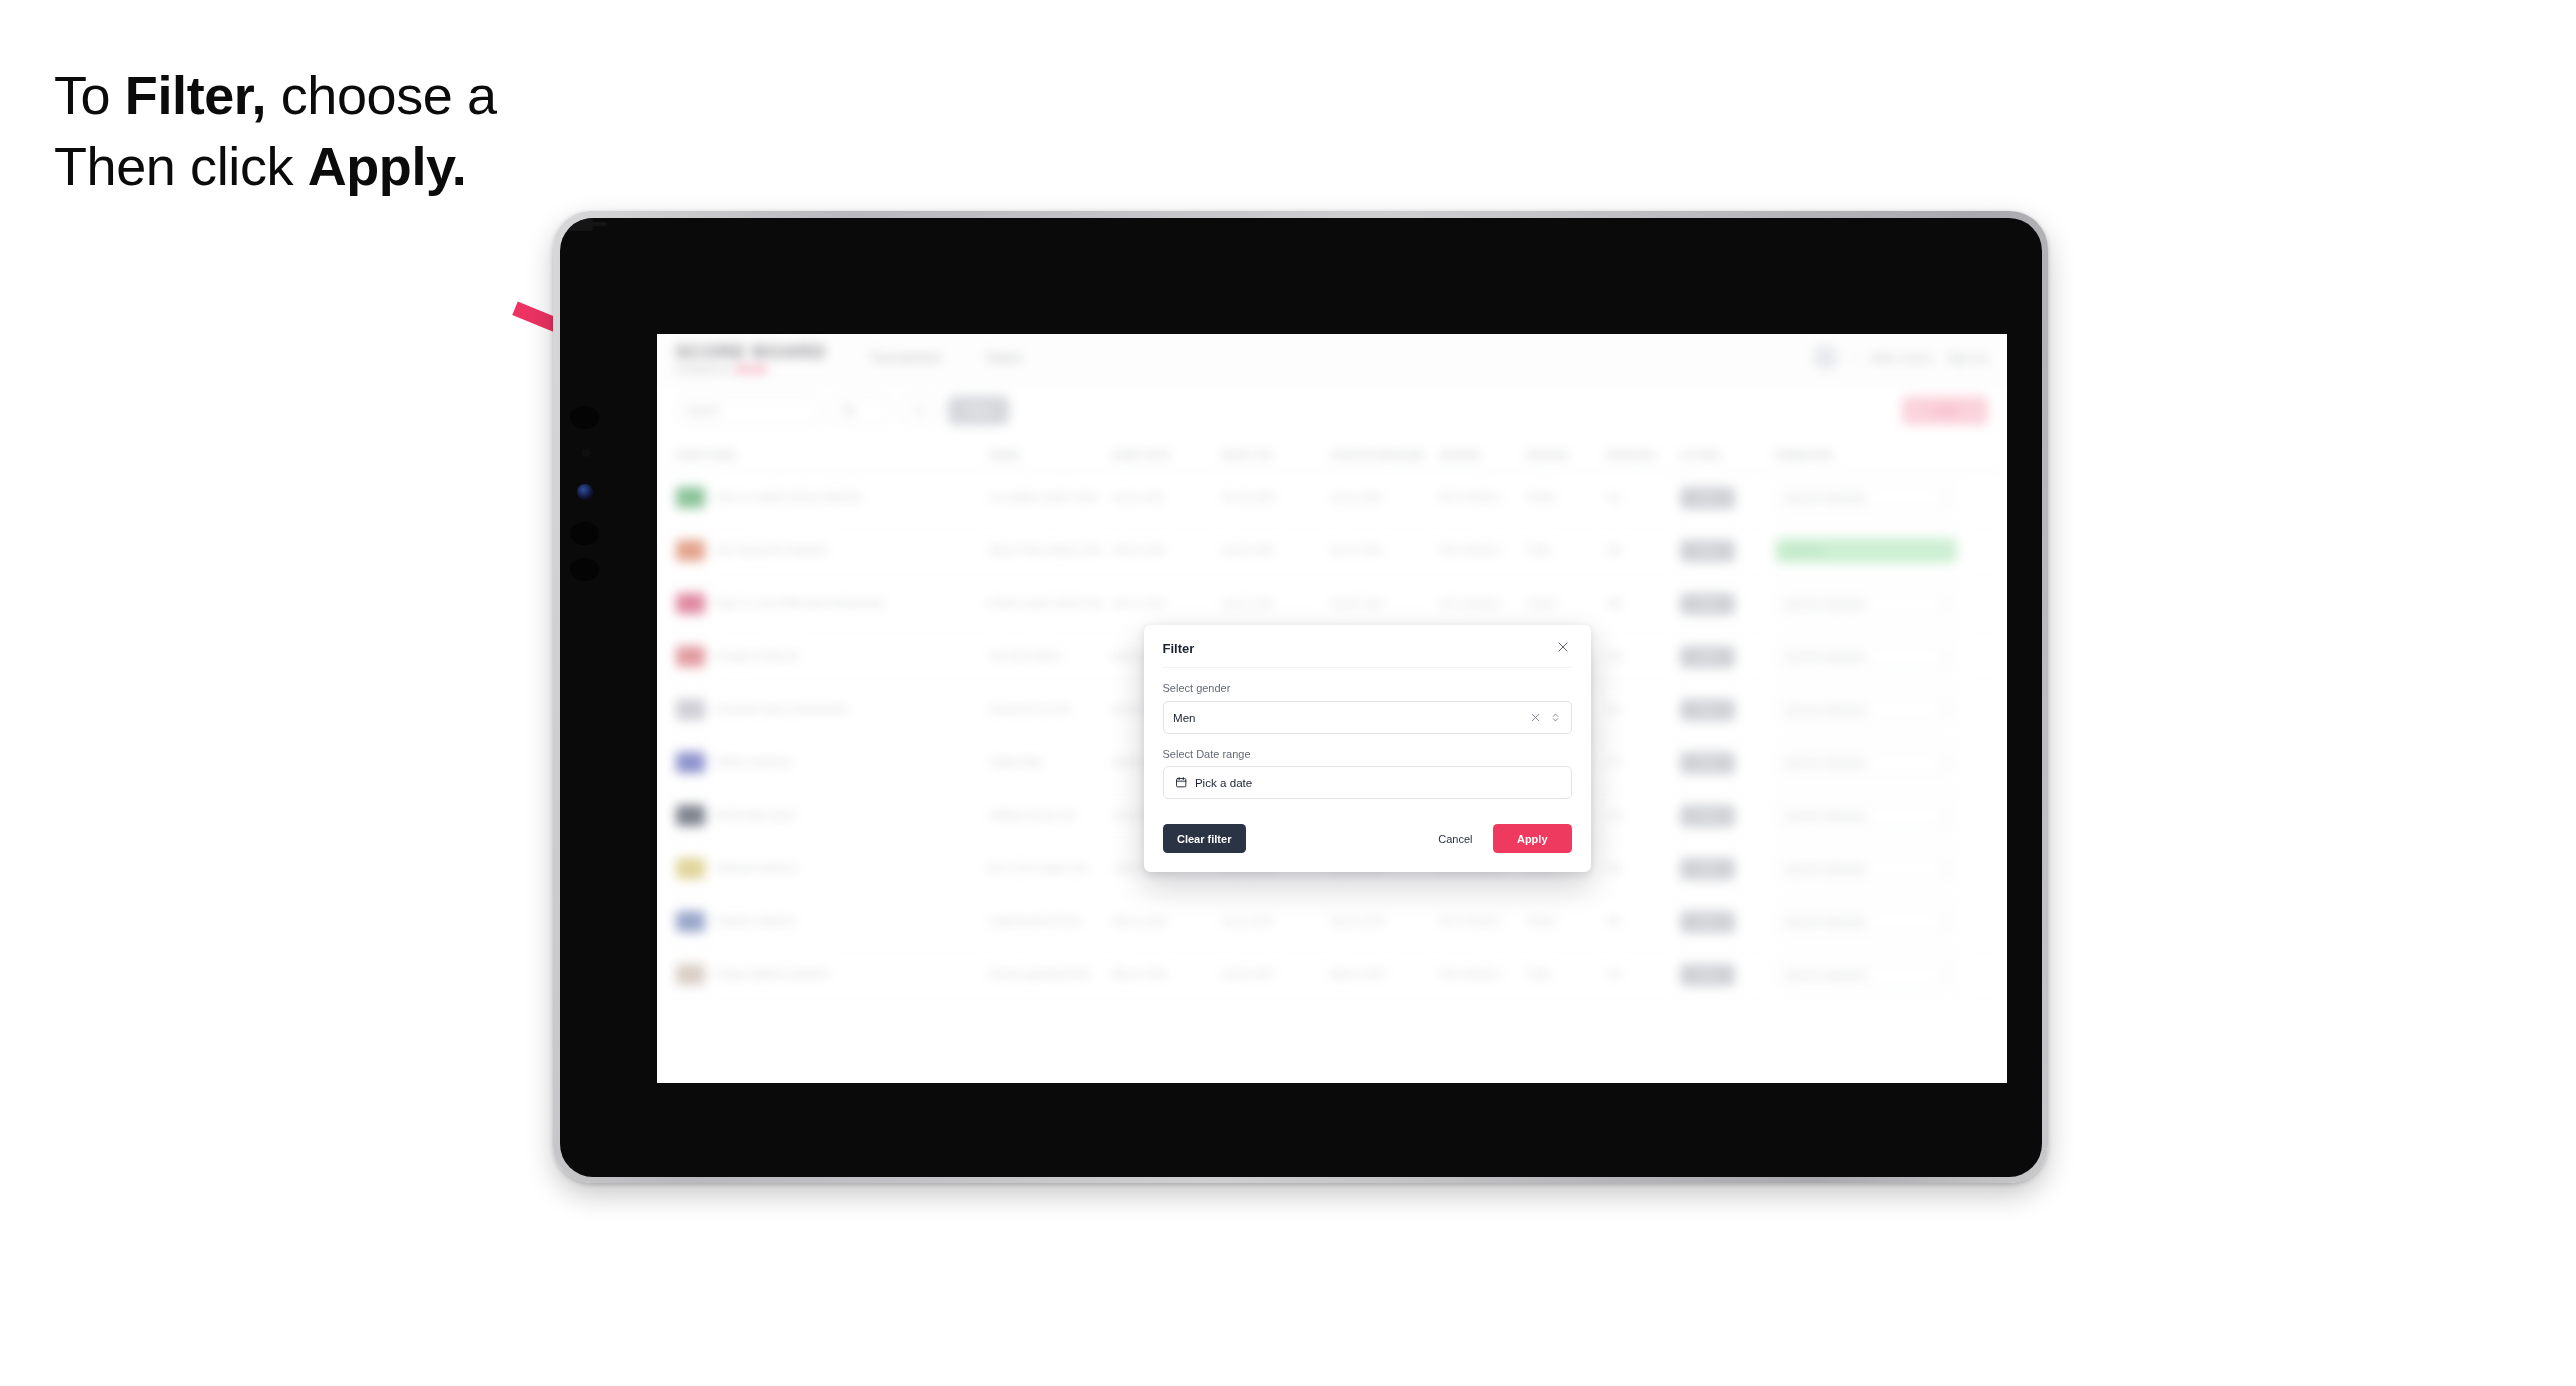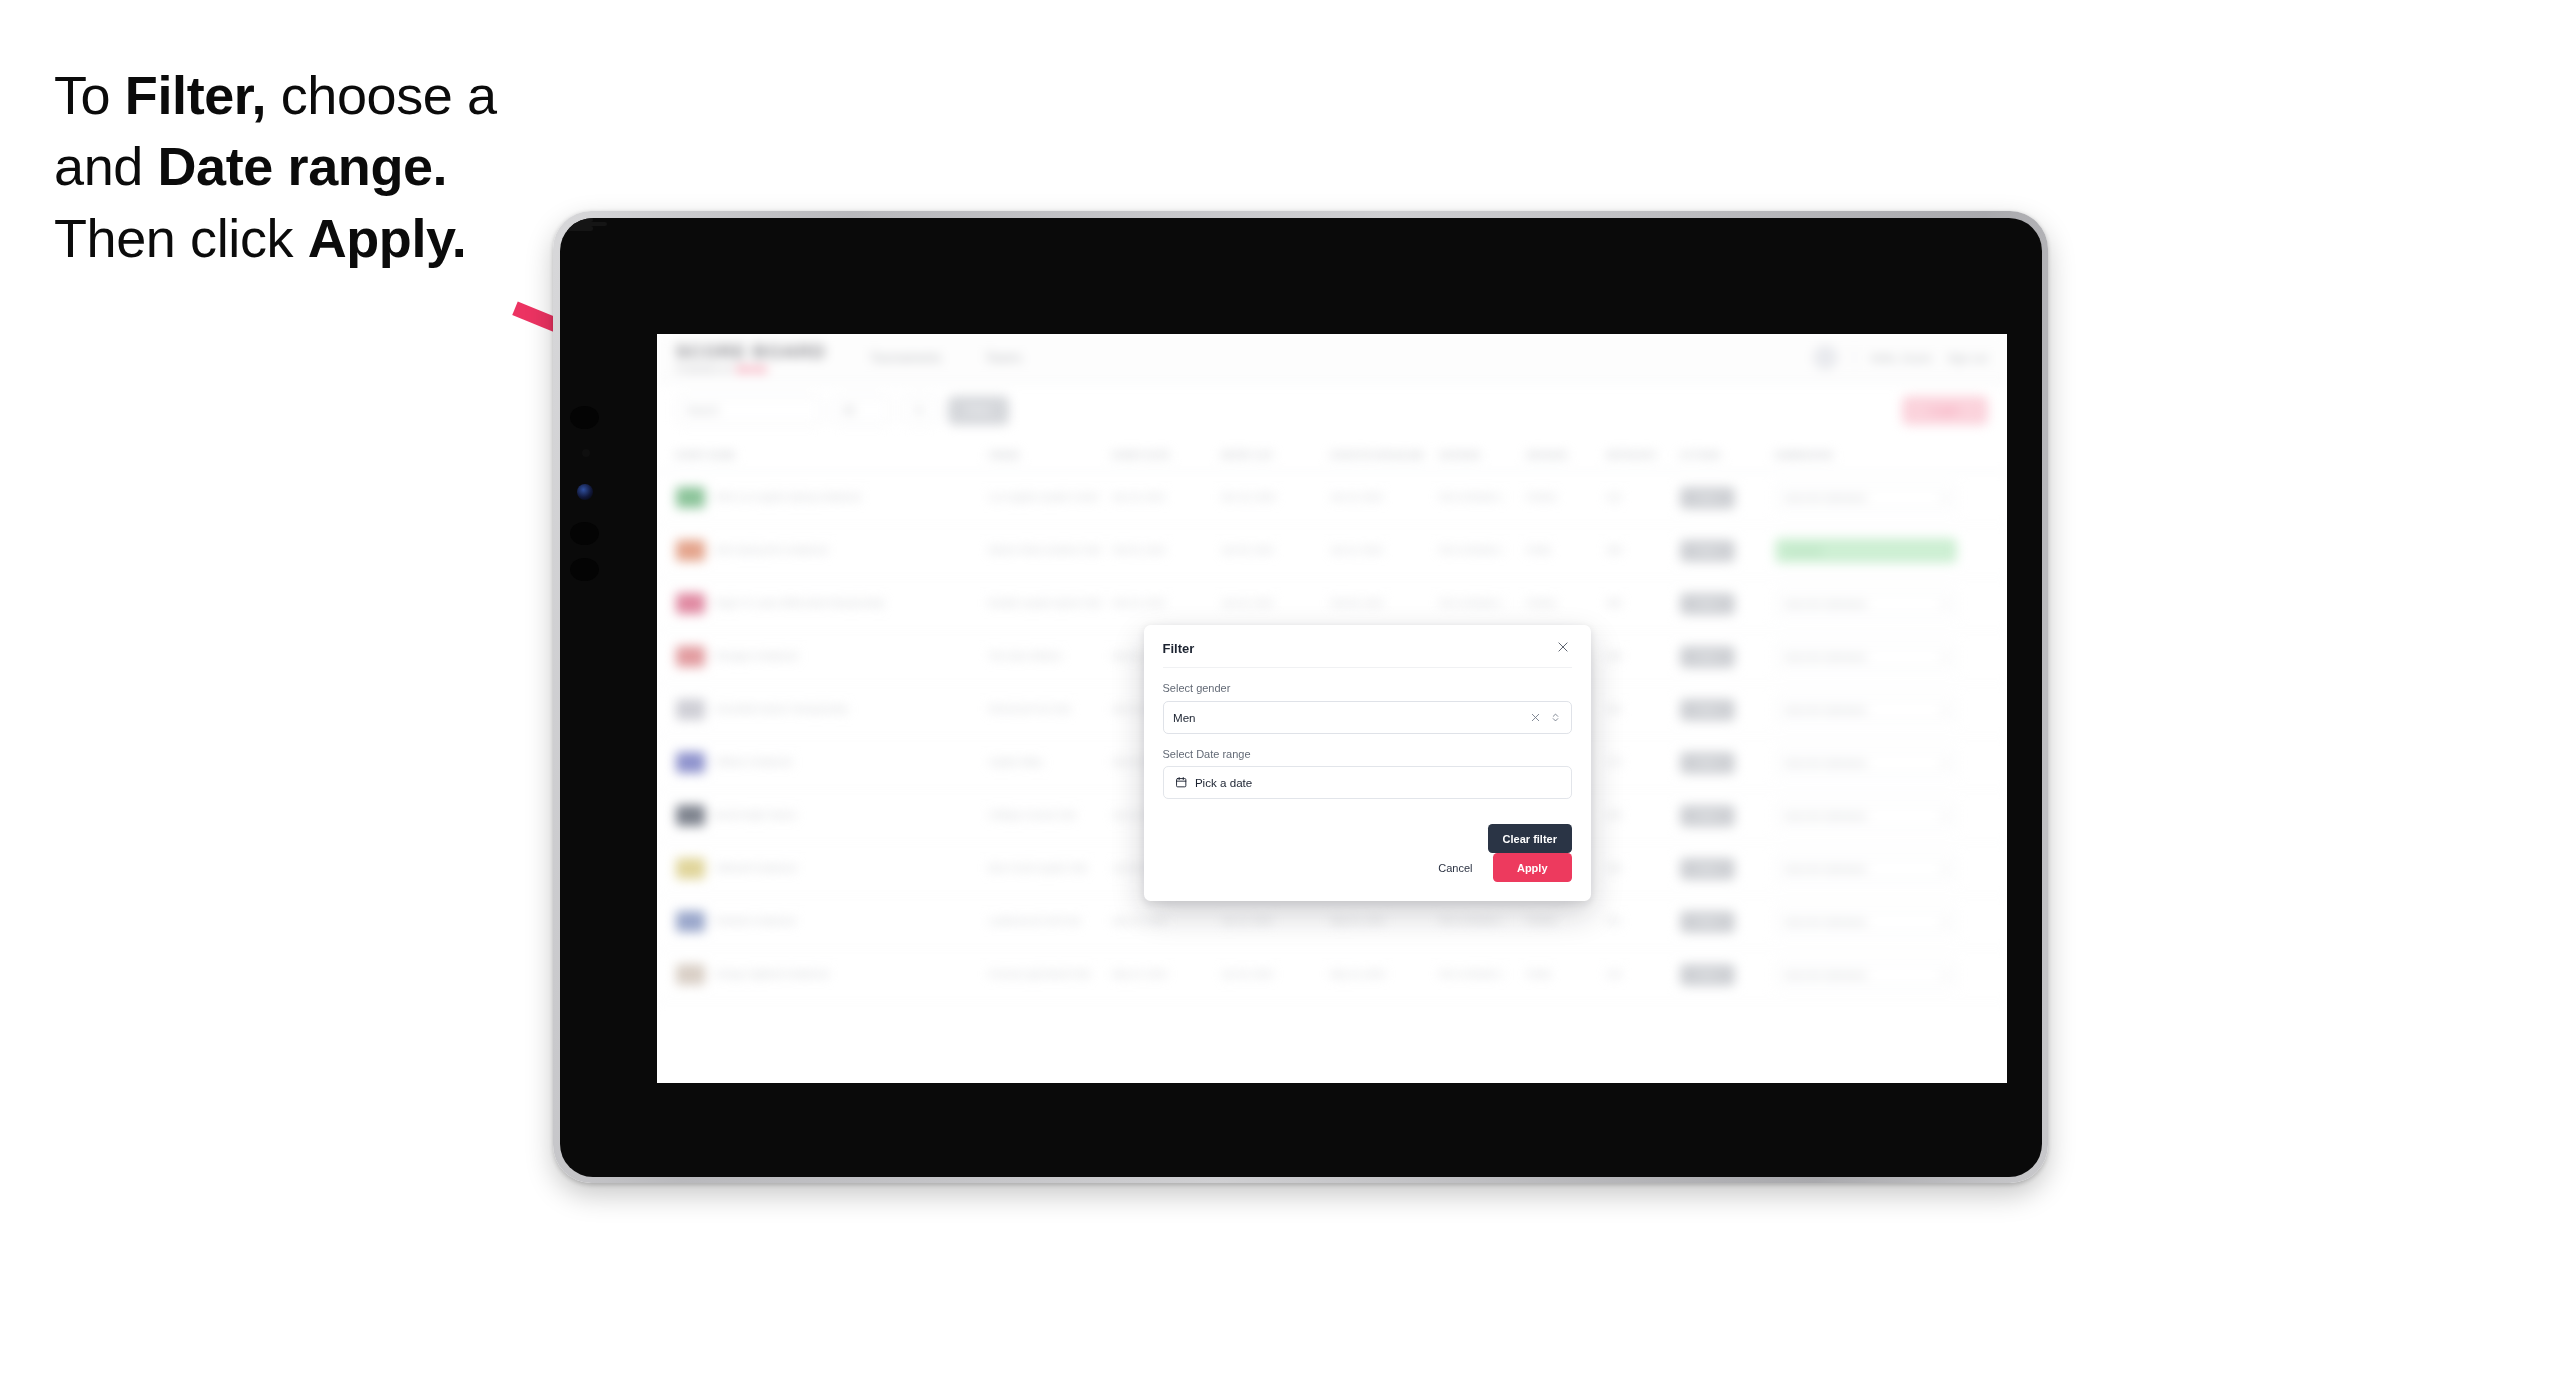--- a/index.html
+++ b/index.html
@@ -140,21 +140,21 @@
     display:flex; align-items:center; padding: 0 9.5px;
   }
   .select-box.focused { border-color:#9aadd6; box-shadow: 0 0 0 1.5px rgba(154,173,214,0.22); }
   .select-value { font-size: 11.6px; color: #1b2230; flex:1; }
   .select-icons { display:flex; align-items:center; gap: 9.5px; color:#6f7785; }
   .date-box {
     height: 33px; border:0.7px solid #e2e5ea; border-radius: 5.1px; background:#fff;
     display:flex; align-items:center; gap: 8px; padding: 0 11px;
   }
   .date-text { font-size: 11.6px; color: #1b2230; }
-  #modal-actions { margin-top: 25px; display:flex; align-items:flex-end;flex-direction:column; }
+  #modal-actions { margin-top: 25px; display:flex; align-items:flex-end; }
   #btn-clear {
     background:#2a3445; color:#fff; border:none; border-radius: 4.4px;
     height: 29px; padding: 0 14.5px; font-size: 11px; font-weight: 600; cursor:pointer;
     font-family: inherit;
   }
   #modal-actions-right { margin-left:auto; display:flex; align-items:center; gap: 16px; }
   #btn-cancel {
     background:none; border:none; font-size:11px; color:#2b3242; cursor:pointer;
     font-family: inherit; padding: 0 4.4px;
   }
@@ -165,21 +165,20 @@
   }
   .ico { display:block; }
 </style>
 </head>
 <body>
 
 <div id="root">
 
   <div id="instructions">
       <span class="ln"><span>To </span><b>Filter,</b><span> choose a</span></span>
-      <span class="ln"><span>and </span><b>Date range.</b></span>
       <span class="ln"><span>Then click </span><b>Apply.</b></span>
     </div>
 
   <svg id="arrow" viewBox="0 0 3542 1906" xmlns="http://www.w3.org/2000/svg">
     <g>
       <line id="arrow-shaft" x1="708" y1="424" x2="1412" y2="712" stroke="#ec3362" stroke-width="20" stroke-linecap="butt"></line>
       <polygon id="arrow-head" points="1472,735 1370,688 1409,760 1391,662" fill="#ec3362"></polygon>
     </g>
   </svg>
 

